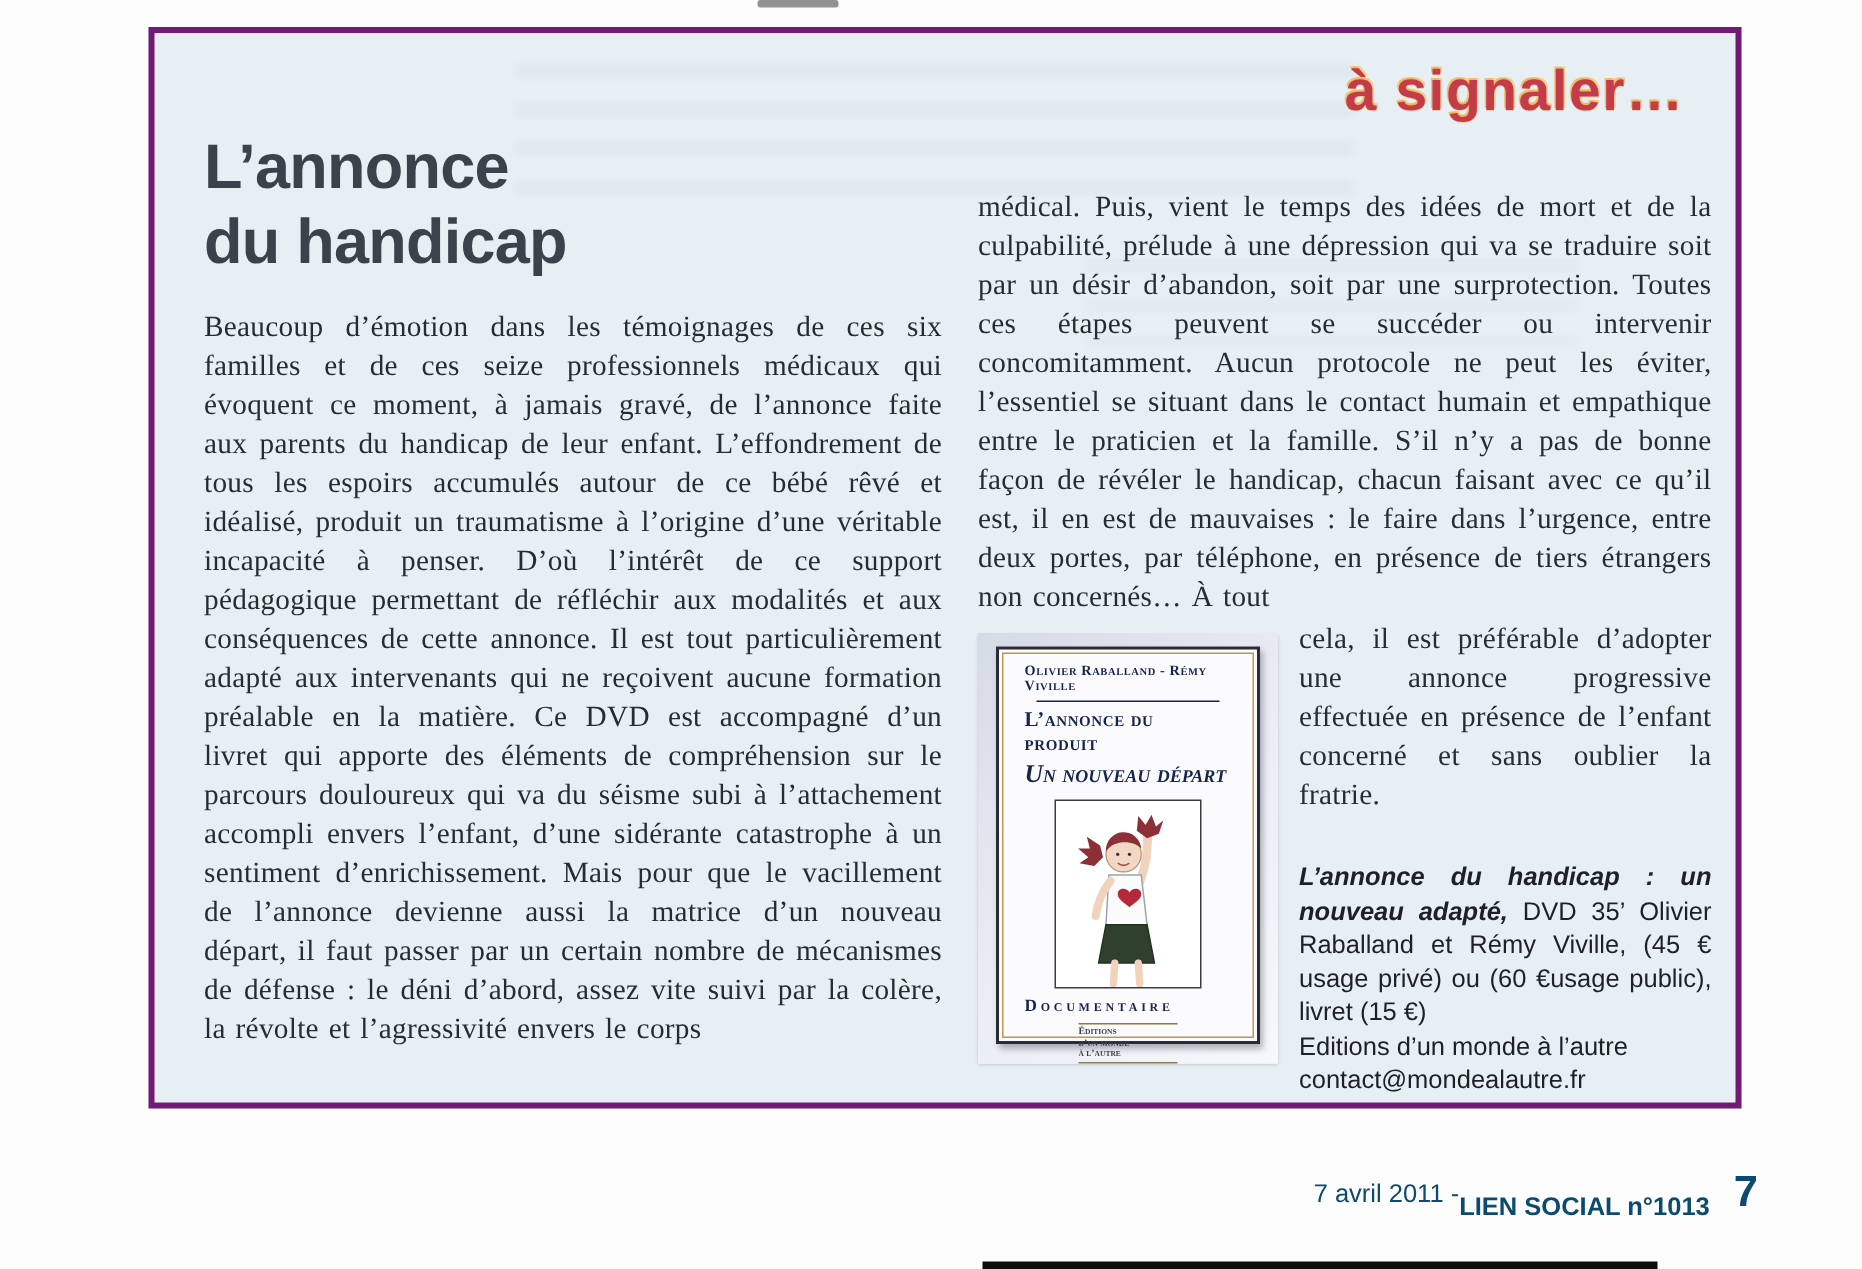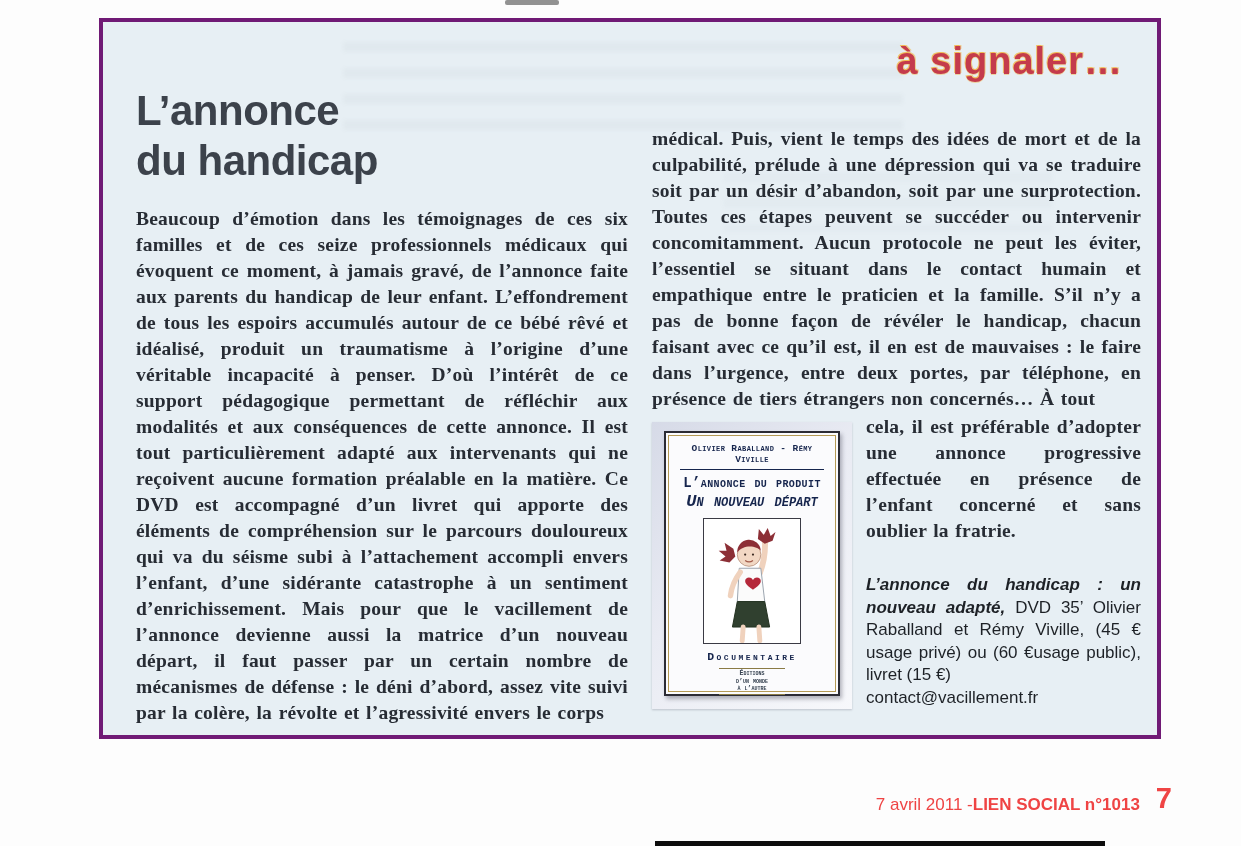--- a/index.html
+++ b/index.html
@@ -21,38 +21,38 @@
   .badge { position:absolute; top:18px; right:34px;
            font-size:38px; letter-spacing:1px; color:#c43b4c; font-weight:bold;
            text-shadow:-1px -1px 0 rgba(243,178,60,.75), 1px -1px 0 rgba(243,178,60,.55),
                         0 1px 0 rgba(243,178,60,.45); }
 
   .title { position:absolute; left:33px; top:64px; font-size:42px; line-height:50px;
            font-weight:bold; letter-spacing:-.5px; color:#3c424b; }
 
   .serif-body { font-family:"Liberation Serif", serif; font-size:19.5px; line-height:26px;
                 color:#272c34; text-align:justify; letter-spacing:.2px; word-spacing:1.5px;
-                hyphens:auto;font-weight:bold; -webkit-hyphens:auto; }
+                hyphens:auto; -webkit-hyphens:auto; }
 
   .left-body  { position:absolute; left:33px;  top:184px; width:492px; }
   .right-zone { position:absolute; left:549px; top:104px; width:489px; }
   .right-zone p { margin:0; }
 
   .wrap-row { display:flex; margin-top:2px; }
   .beside   { margin-left:14px; width:275px; }
 
   
   .dvd { flex:0 0 200px; width:200px; height:287px; margin-top:8px;
          background:linear-gradient(135deg,#d6dae7 0%, #e9ebf3 45%, #f7f8fb 100%);
          padding:9px 12px 13px; box-shadow:0 1px 2px rgba(60,60,80,.25); }
   .dvd-cover { width:100%; height:100%; background:#fbfbfd; border:2px solid #2b2b34;
                box-shadow:inset 0 0 0 2px #fbfbfd, inset 0 0 0 3px #b59a55,
                           2px 3px 4px rgba(50,50,70,.35);
-               padding:10px 6px 6px; text-align:center;
-               font-family:Liberation Mono, monospace; color:#16254d; }
+               padding:10px 17px 6px; text-align:left;
+               font-family:Liberation Serif, serif; color:#16254d; }
   .dvd-authors { font-size:9.5px; font-weight:bold; font-variant:small-caps;
                  letter-spacing:.4px; }
   .dvd-rule { border:0; border-top:1px solid #16254d; margin:4px 8px 5px; }
   .dvd-title { font-size:14px; font-weight:bold; font-variant:small-caps; letter-spacing:.4px; }
   .dvd-subtitle { font-size:17px; font-weight:bold; font-style:italic;
                   font-variant:small-caps; margin-top:1px; }
   .dvd-art { width:98px; height:126px; margin:7px auto 6px; border:1px solid #3a3a44;
              background:#ffffff; }
   .dvd-art svg { display:block; width:100%; height:100%; }
   .dvd-genre { font-size:11.5px; font-weight:bold; font-variant:small-caps;
@@ -61,22 +61,22 @@
               font-weight:bold; font-variant:small-caps; color:#35404f;
               border-top:1px solid #8a7a45; border-bottom:1px solid #8a7a45; padding:1px 0; }
 
   
   .caption { margin-top:30px; font-size:17px; line-height:22.5px; color:#1d2126;
              text-align:justify; }
   .cap-title { font-weight:bold; font-style:italic; }
   .cap-line { text-align:left; }
 
   
-  .footer { position:absolute; right:69px; top:776px; display:flex; align-items:flex-end;
-            color:#ef4444; }
+  .footer { position:absolute; right:69px; top:776px; display:flex; align-items:center;
+            color:#0c4a6e; }
   .footer .f-date { font-size:17px; }
   .footer .f-mag  { font-size:17px; font-weight:bold;margin-top:19px; }
   .footer .f-num  { font-size:29px; font-weight:bold; margin-left:16px; }
 
   
   .artifact-bottom { position:absolute; left:655px; top:841px; width:450px; height:5px;
                      background:#0d0d0d; }
   .artifact-top { position:absolute; left:505px; top:0; width:54px; height:5px;
                   background:#6d6d6d; opacity:.75; border-radius:2px; }
 </style>
@@ -145,21 +145,22 @@
               <div>à l’autre</div>
             </div>
           </div>
         </div>
 
         <div class="beside">
           <p class="serif-body">cela, il est préférable d’adopter une annonce progressive effectuée en présence de l’enfant concerné et sans oublier la fratrie.</p>
 
           <div class="caption">
             <span class="cap-title">L’annonce du handicap : un nouveau adapté,</span><span> DVD 35’ Olivier Raballand et Rémy Viville, (45 € usage privé) ou (60 €usage public), livret (15 €)</span>
-            <div class="cap-line">contact@vacillement.fr</div>
+            <div class="cap-line">Editions d’un monde à l’autre</div>
+            <div class="cap-line">contact@mondealautre.fr</div>
           </div>
         </div>
       </div>
     </div>
   </div>
 
   <div class="footer">
     <span class="f-date">7 avril 2011 - </span>
     <span class="f-mag">LIEN SOCIAL n°1013</span>
     <span class="f-num">7</span>

